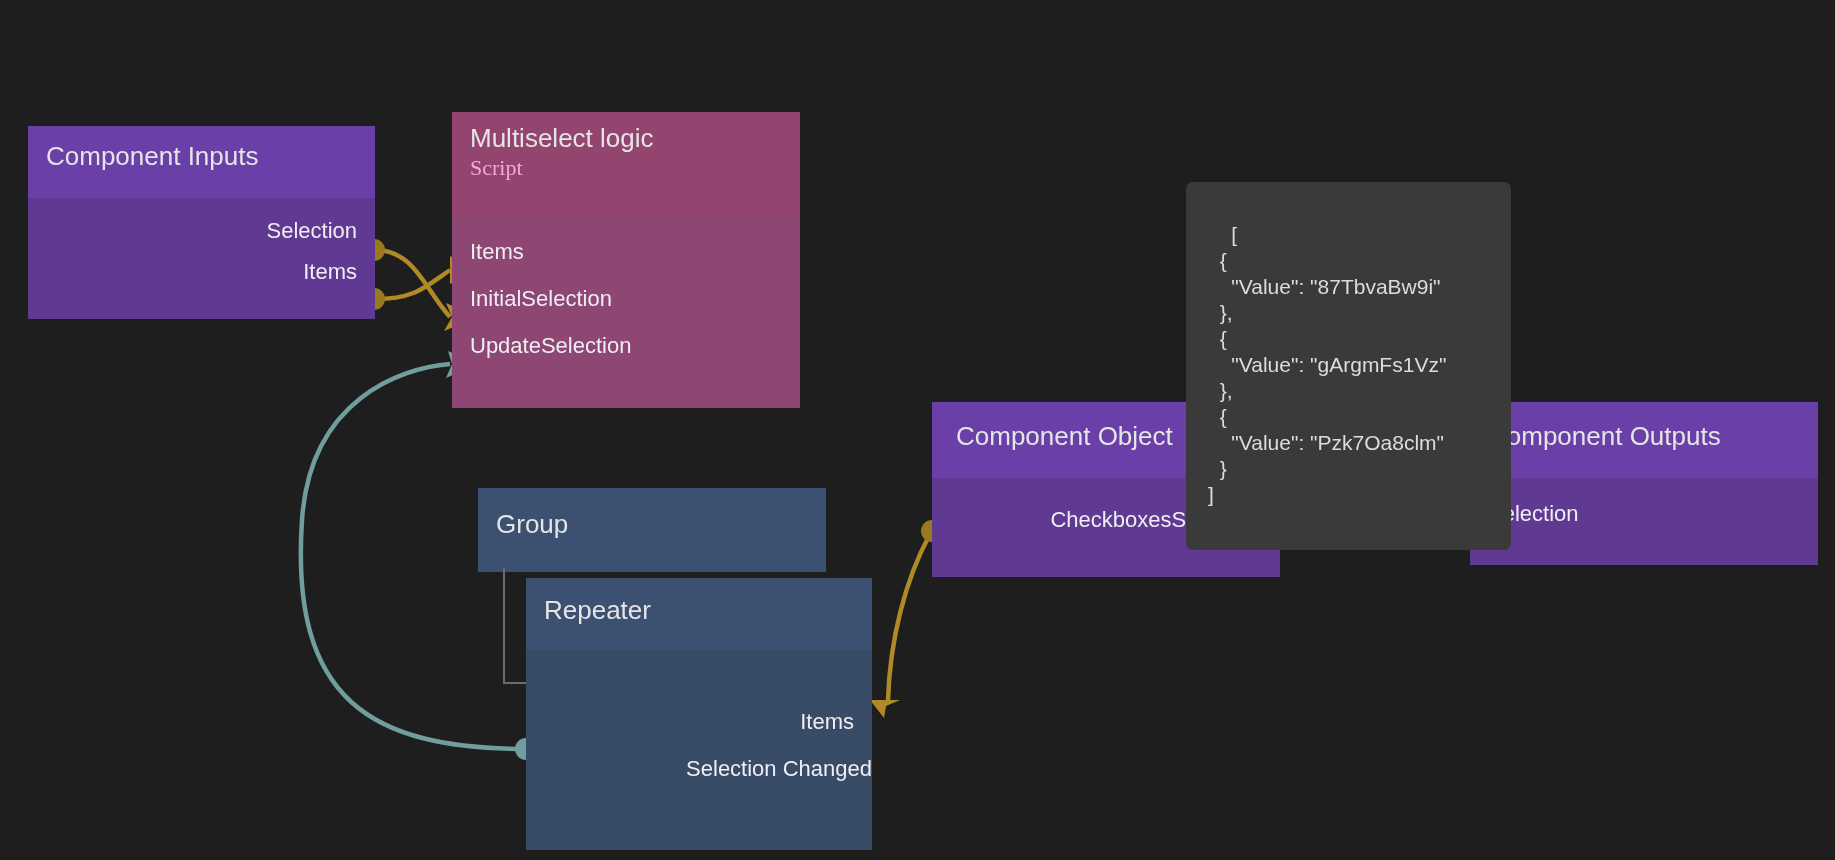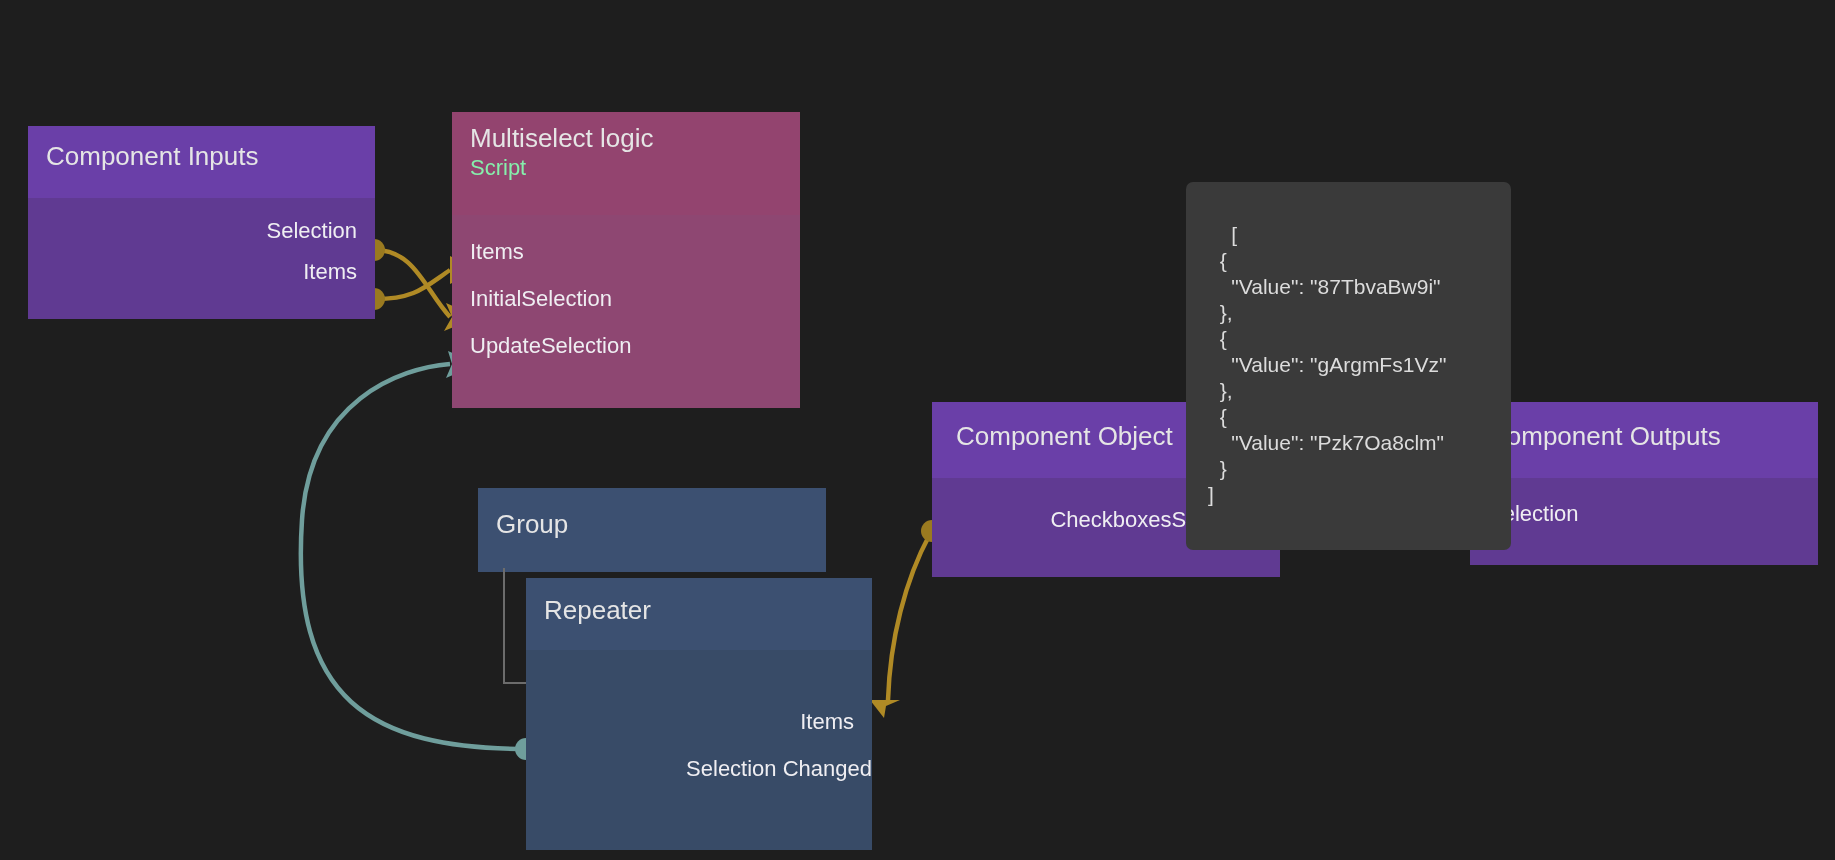--- a/index.html
+++ b/index.html
@@ -4,21 +4,21 @@
 <style>
   html,body{margin:0;padding:0;background:#1e1e1e;}
   body{width:1835px;height:860px;overflow:hidden;
        font-family:"Liberation Sans","DejaVu Sans",sans-serif;}
   #canvas{position:relative;width:1835px;height:860px;background:#1e1e1e;}
   svg.wires{position:absolute;left:0;top:0;width:1835px;height:860px;pointer-events:none;}
 
   .node{position:absolute;box-sizing:border-box;}
   .node .hdr{box-sizing:border-box;padding:14px 18px 14px 18px;}
   .node .title{color:#e5e5e5;font-size:26px;line-height:32px;font-weight:400;white-space:nowrap;}
-  .node .subtitle{color:#86efac;font-size:22px;line-height:27px;font-weight:400;}
+  .node .subtitle{color:#f9a8d4;font-size:22px;line-height:27px;font-weight:400;font-family:Liberation Serif, serif;}
   .node .body{box-sizing:border-box;}
 
   
   .n-purple .hdr{background:#6a3fa8;}
   .n-purple .body{background:#603a92;}
   
   .n-magenta .hdr{background:#93446f;}
   .n-magenta .body{background:#8e4772;}
   
   .n-blue .hdr{background:#3c5071;}

